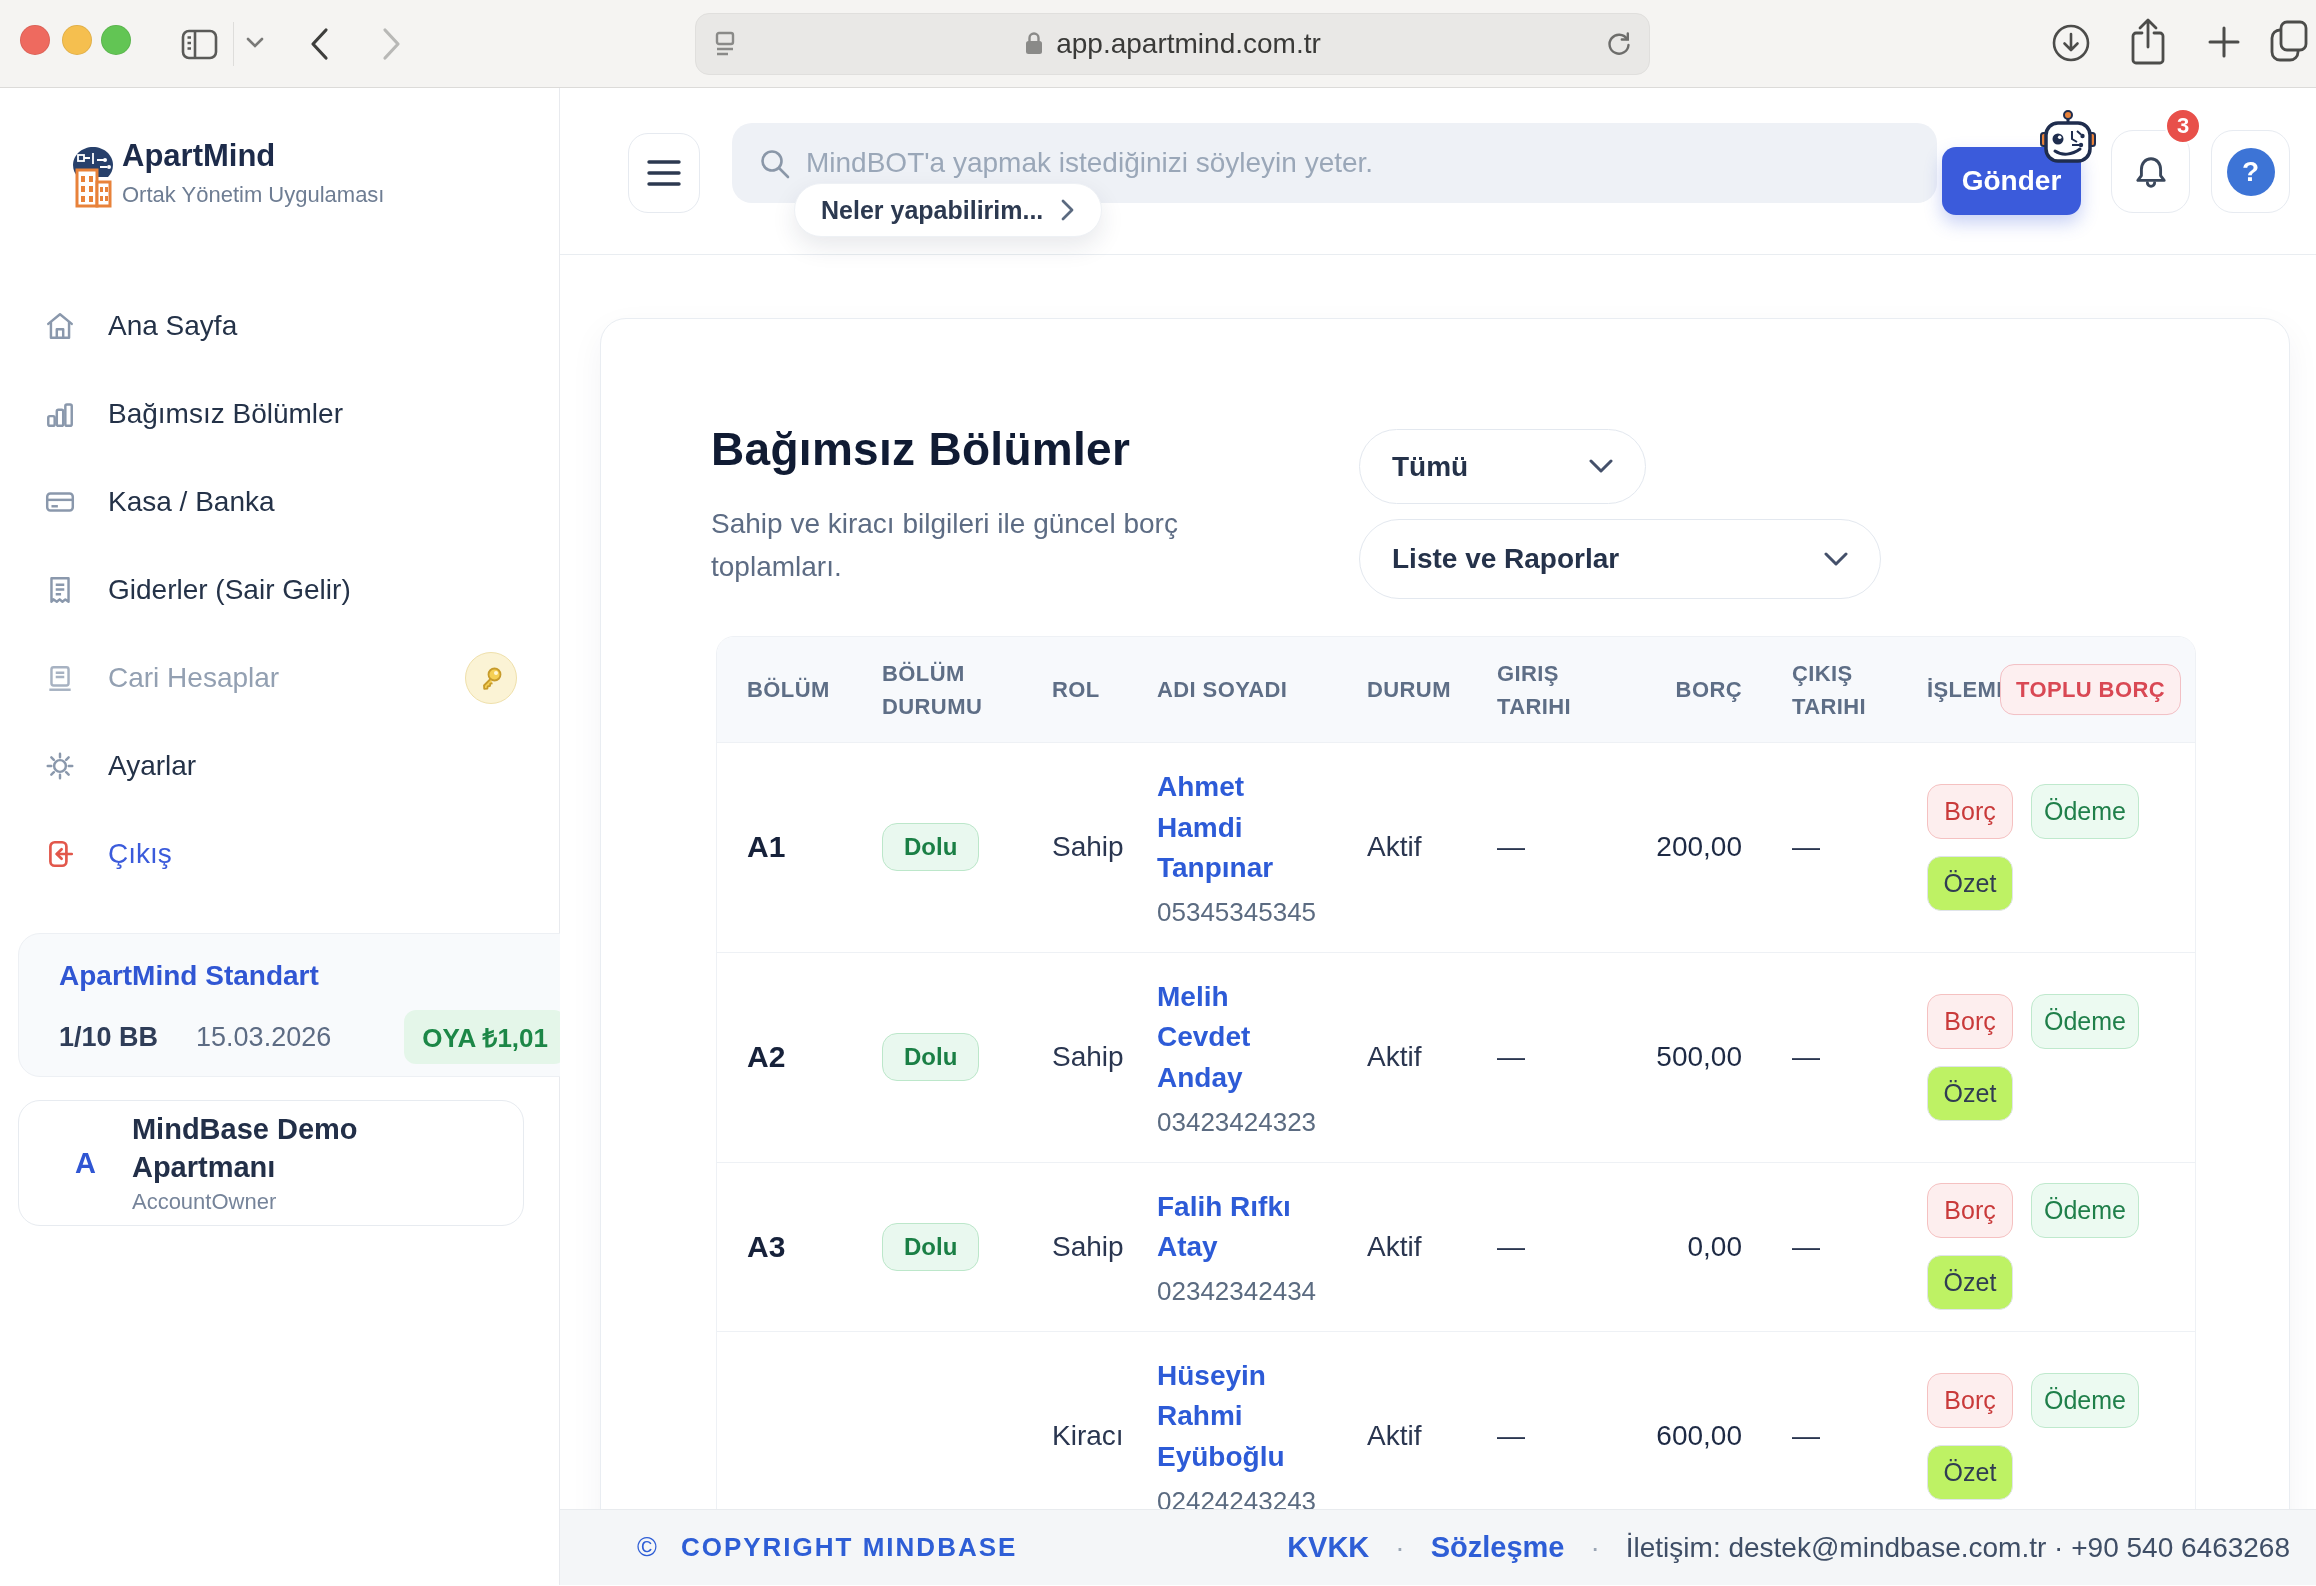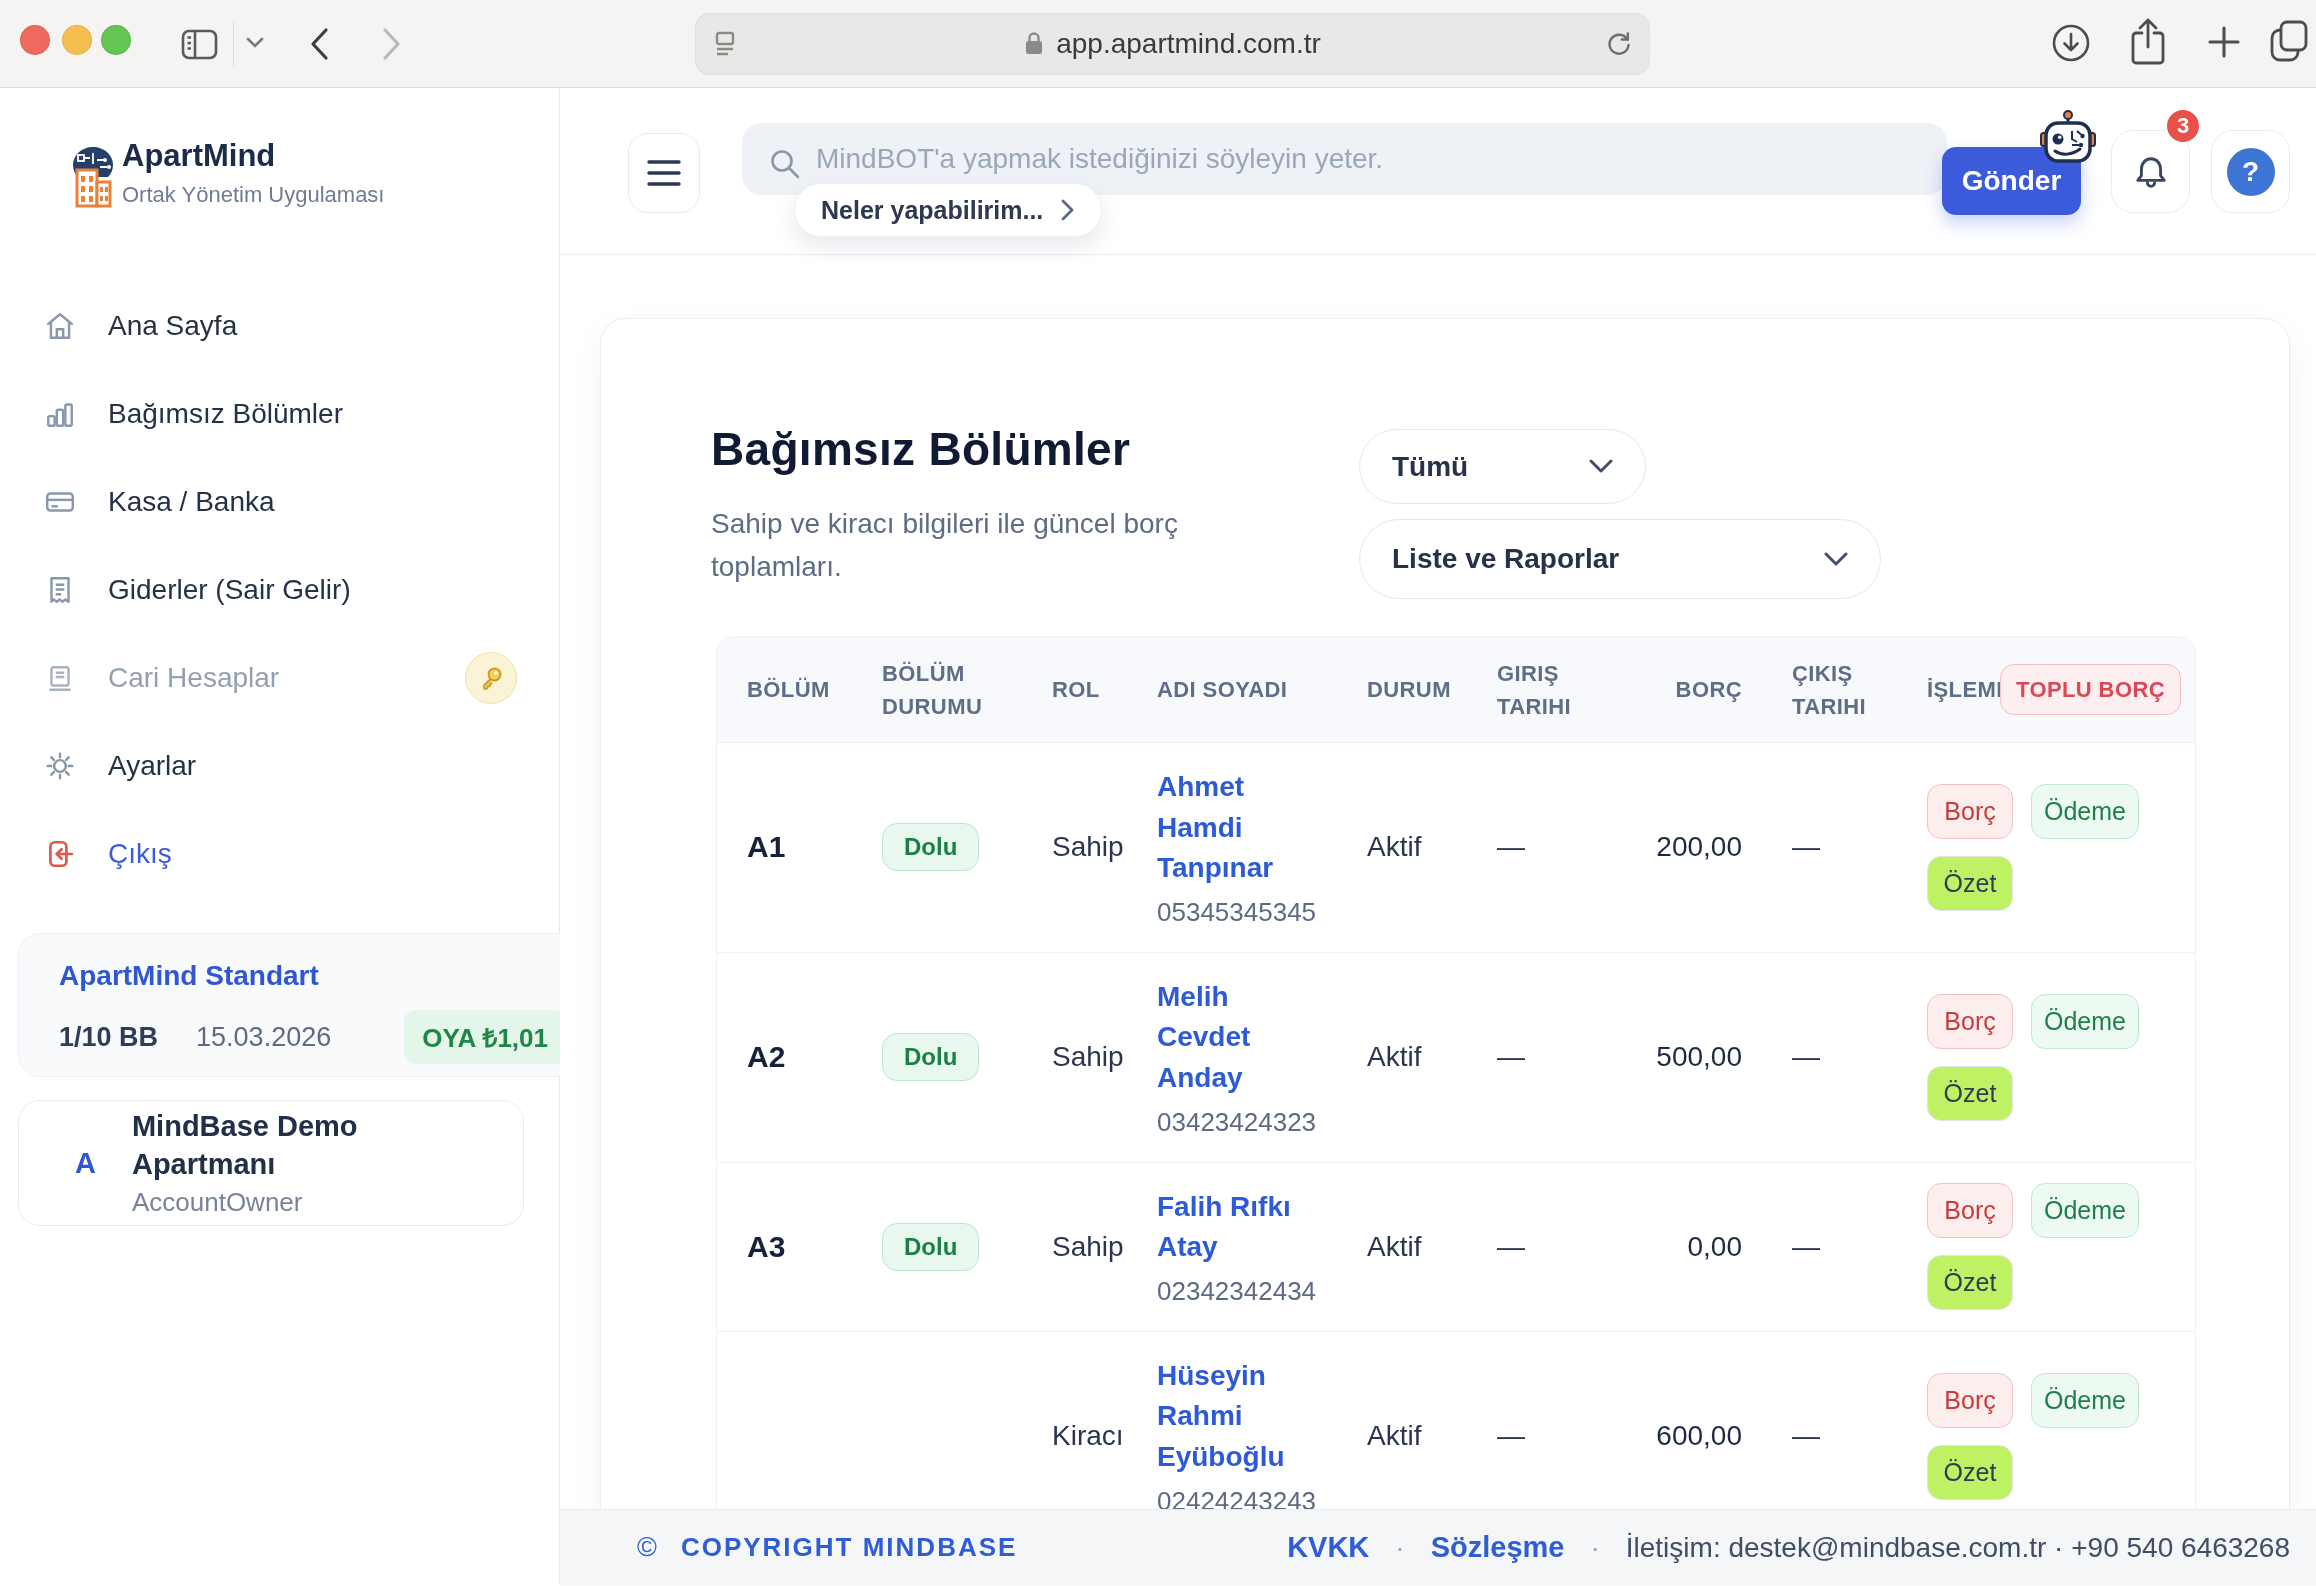--- a/index.html
+++ b/index.html
@@ -40,26 +40,26 @@
   .plan-title { position:absolute; left:40px; top:26px; font-size:28px; font-weight:700; color:#3056d3; }
   .plan-row { position:absolute; left:40px; right:24px; top:76px; display:flex; align-items:center; }
   .plan-units { font-size:27px; font-weight:700; color:#2f3d58; }
   .plan-date { margin-left:38px; font-size:27px; color:#5d6c84; }
   .plan-badge { margin-left:auto; background:#e4f6e9; color:#1c8747; font-size:26px; font-weight:700;
     padding:9px 18px; border-radius:12px; }
   .account-card { position:absolute; left:18px; top:1012px; width:506px; height:126px; background:#fff;
     border:1px solid #e7ebf0; border-radius:22px; display:flex; align-items:center; gap:36px; padding-left:56px; }
   .acct-avatar { font-size:29px; font-weight:700; color:#3056d3; }
   .acct-name { width:255px; font-size:29px; font-weight:700; color:#222f48; line-height:1.3; }
-  .acct-role { font-size:26px; color:#76849a; margin-top:3px; }
+  .acct-role { font-size:22px; color:#76849a; margin-top:3px; }
 
   
   .hamburger { position:absolute; left:68px; top:45px; width:72px; height:80px; border:1px solid #e6eaf0;
     border-radius:20px; background:#fff; display:flex; align-items:center; justify-content:center; cursor:pointer; }
-  .searchbar { position:absolute; left:182px; top:35px; width:1205px; height:72px; background:#eef1f6; border-radius:20px; }
+  .searchbar { position:absolute; left:172px; top:35px; width:1205px; height:80px; background:#eef1f6; border-radius:20px; }
   .searchbar input { position:absolute; left:74px; right:20px; top:0; height:100%; border:0; outline:0; background:transparent;
     font-size:28px; color:#33415c; font-family:inherit; }
   .searchbar input::placeholder { color:#9aa7b8; }
   .search-ic { position:absolute; left:26px; top:24px; color:#8a97a8; }
   .hint-pill { position:absolute; left:234px; top:95px; height:54px; background:#fff; border:1px solid #eef1f5;
     border-radius:27px; box-shadow:0 10px 24px rgba(25,40,70,.10); display:flex; align-items:center; gap:18px;
     padding:0 26px; font-size:25px; font-weight:700; color:#2c3950; z-index:4; cursor:pointer; }
   .send-btn { position:absolute; left:1382px; top:47px; width:139px; height:68px; background:#3b5bdb; color:#fff;
     border:0; border-radius:14px; font-size:28px; font-weight:700; font-family:inherit; cursor:pointer;
     box-shadow:0 8px 18px rgba(59,91,219,.28);margin-top:12px; }

